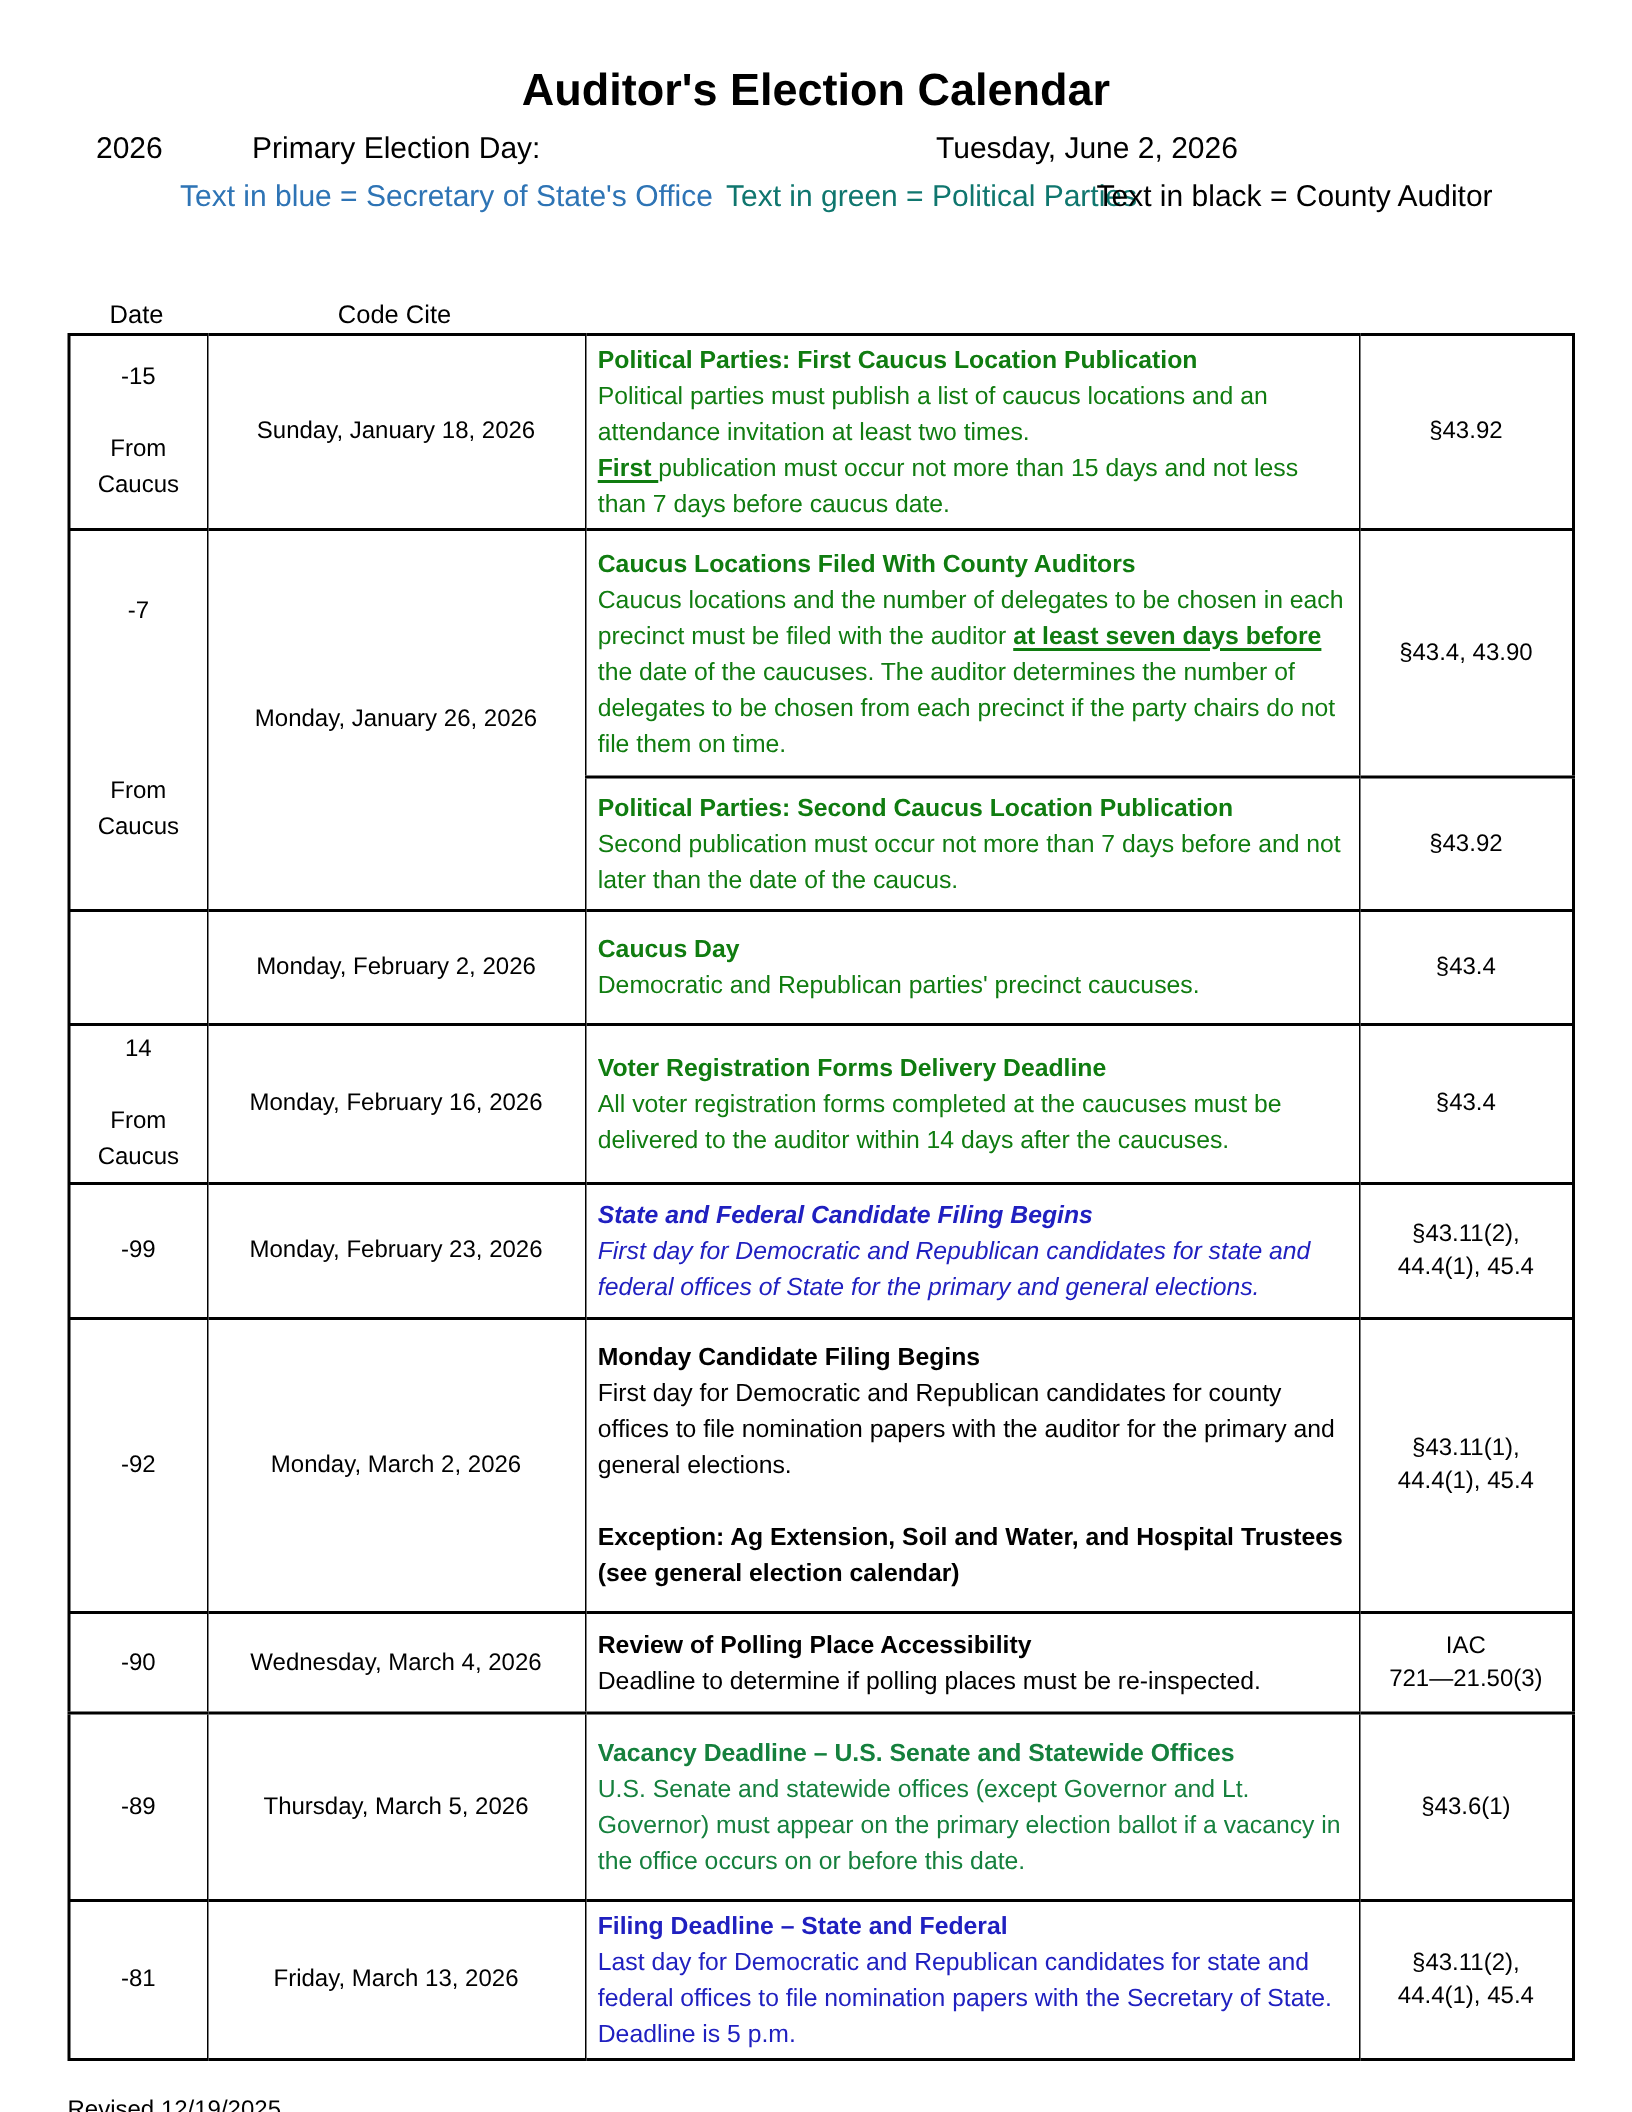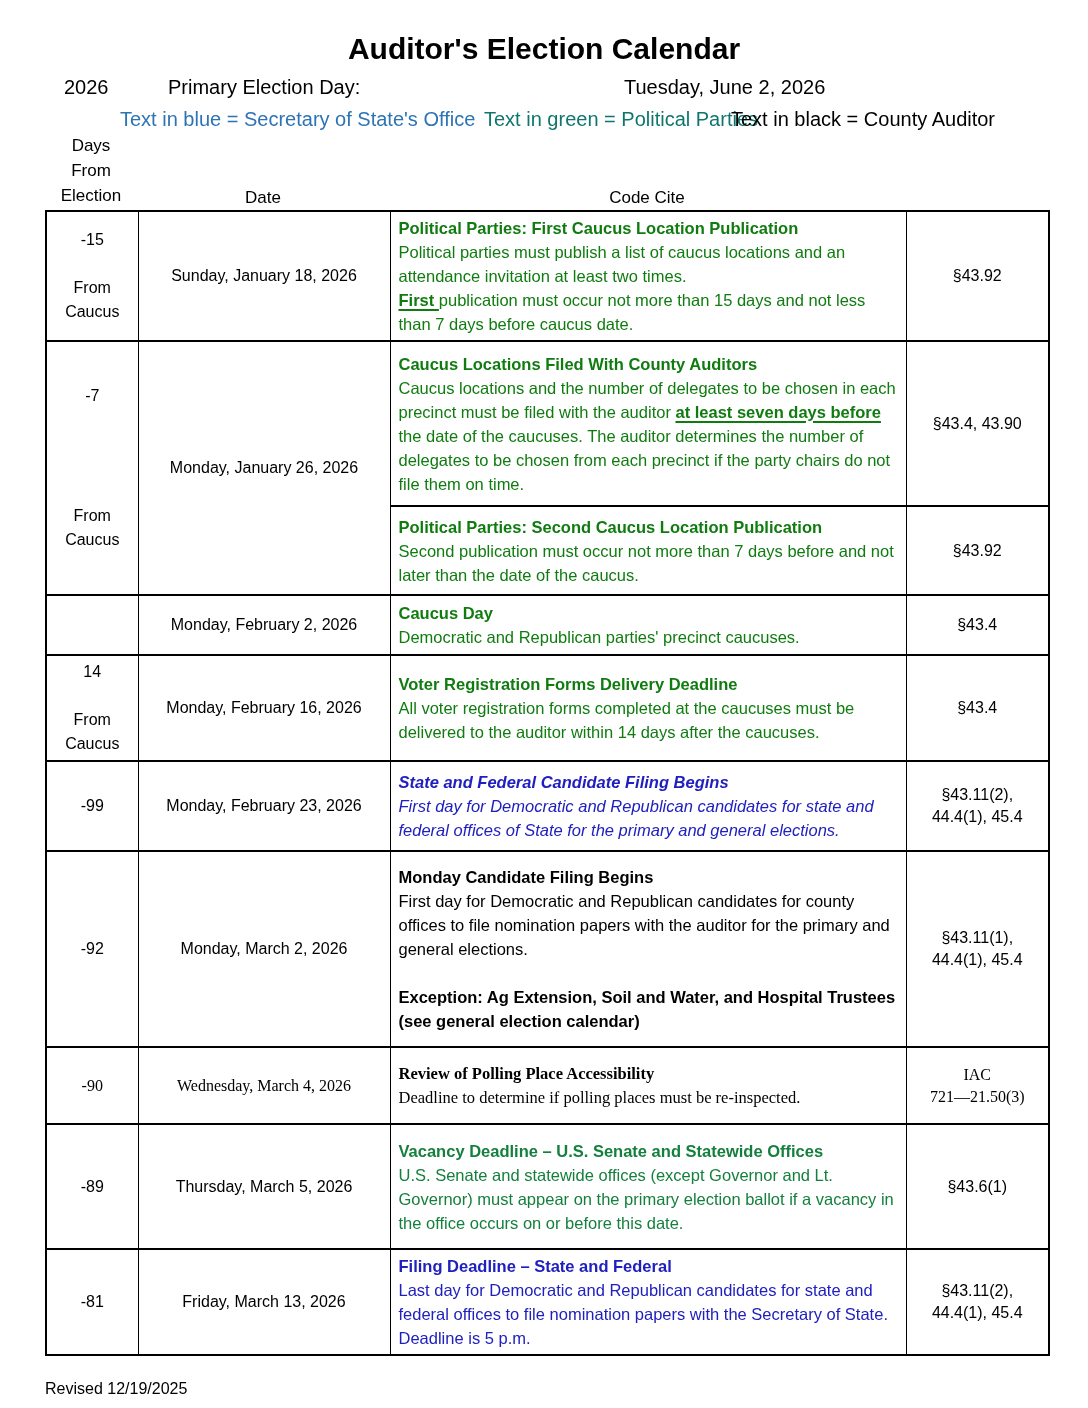--- a/index.html
+++ b/index.html
@@ -5,21 +5,21 @@
   html,body{margin:0;padding:0;background:#ffffff;}
   body{
     width:1088px;height:1408px;
     font-family:"Liberation Sans", sans-serif;
     color:#000;
     position:relative;
   }
   .page-title{
     text-align:center;
     font-size:30px;font-weight:bold;
-    padding-top:32px;margin:0 0 0 0;
+    padding-top:44px;margin:0 0 0 0;
     letter-spacing:0px;
   }
   .subtitle-row{position:relative;height:30px;margin-top:10px;font-size:20px;}
   .subtitle-row .year{position:absolute;left:64px;top:0;}
   .subtitle-row .plabel{position:absolute;left:168px;top:0;}
   .subtitle-row .pdate{position:absolute;left:604px;top:0;margin-left:20px;}
   .legend-row{position:relative;height:26px;font-size:20px;}
   .legend-row .lg0{position:absolute;left:120px;top:2px;}
   .legend-row .lg1{position:absolute;left:460px;top:2px;}
   .legend-row .lg2{position:absolute;left:731px;top:2px;}
@@ -74,25 +74,20 @@
   <span class="pdate">Tuesday, June 2, 2026</span>
 </div>
 
 <div class="legend-row">
   <span class="lg0" style="color: rgb(46, 116, 181);">Text in blue = Secretary of State's Office</span>
   <span class="lg1" style="color: #0f766e; margin-left: 24px;">Text in green = Political Parties</span>
   <span class="lg2" style="color: rgb(0, 0, 0);">Text in black = County Auditor</span>
 </div>
 
 <div class="colheads">
-  <div class="ch days-head">
-    <div>Days</div>
-    <div>From</div>
-    <div>Election</div>
-  </div>
   <div class="ch">Date</div>
   <div class="ch">Code Cite</div>
 </div>
 
 <table class="cal">
   <colgroup>
       <col style="width:92px">
       <col style="width:252px">
       <col style="width:516px">
       <col style="width:143px">
@@ -136,21 +131,21 @@
     </tr>
     <tr style="height:89px;">
       <td class="event thin-top" style="color: rgb(16, 124, 16);">
           <div class="ev-title">Political Parties: Second Caucus Location Publication</div>
           <div class="ev-para"><span>Second publication must occur not more than 7 days before and not later than the date of the caucus.</span></div>
         </td>
       <td class="cite thin-top">
           <div>§43.92</div>
         </td>
     </tr>
-    <tr style="height:60px;">
+    <tr style="height:76px;">
       <td class="days"></td>
       <td class="date">Monday, February 2, 2026</td>
       <td class="event" style="color: rgb(16, 124, 16);">
           <div class="ev-title">Caucus Day</div>
           <div class="ev-para"><span>Democratic and Republican parties' precinct caucuses.</span></div>
         </td>
       <td class="cite">
           <div>§43.4</div>
         </td>
     </tr>
@@ -193,21 +188,21 @@
           <div class="ev-title">Monday Candidate Filing Begins</div>
           <div class="ev-para"><span>First day for Democratic and Republican candidates for county offices to file nomination papers with the auditor for the primary and general elections.</span></div>
           <div class="ev-para blank">&nbsp;</div>
           <div class="ev-para"><span class="b">Exception: Ag Extension, Soil and Water, and Hospital Trustees (see general election calendar)</span></div>
         </td>
       <td class="cite">
           <div>§43.11(1),</div>
           <div>44.4(1), 45.4</div>
         </td>
     </tr>
-    <tr style="height:77px;font-family:Liberation Serif, serif;">
+    <tr style="height:67px;">
       <td class="days">
           <div class="day-line">-90</div>
         </td>
       <td class="date">Wednesday, March 4, 2026</td>
       <td class="event" style="color: rgb(0, 0, 0);">
           <div class="ev-title">Review of Polling Place Accessibility</div>
           <div class="ev-para"><span>Deadline to determine if polling places must be re-inspected.</span></div>
         </td>
       <td class="cite">
           <div>IAC</div>

